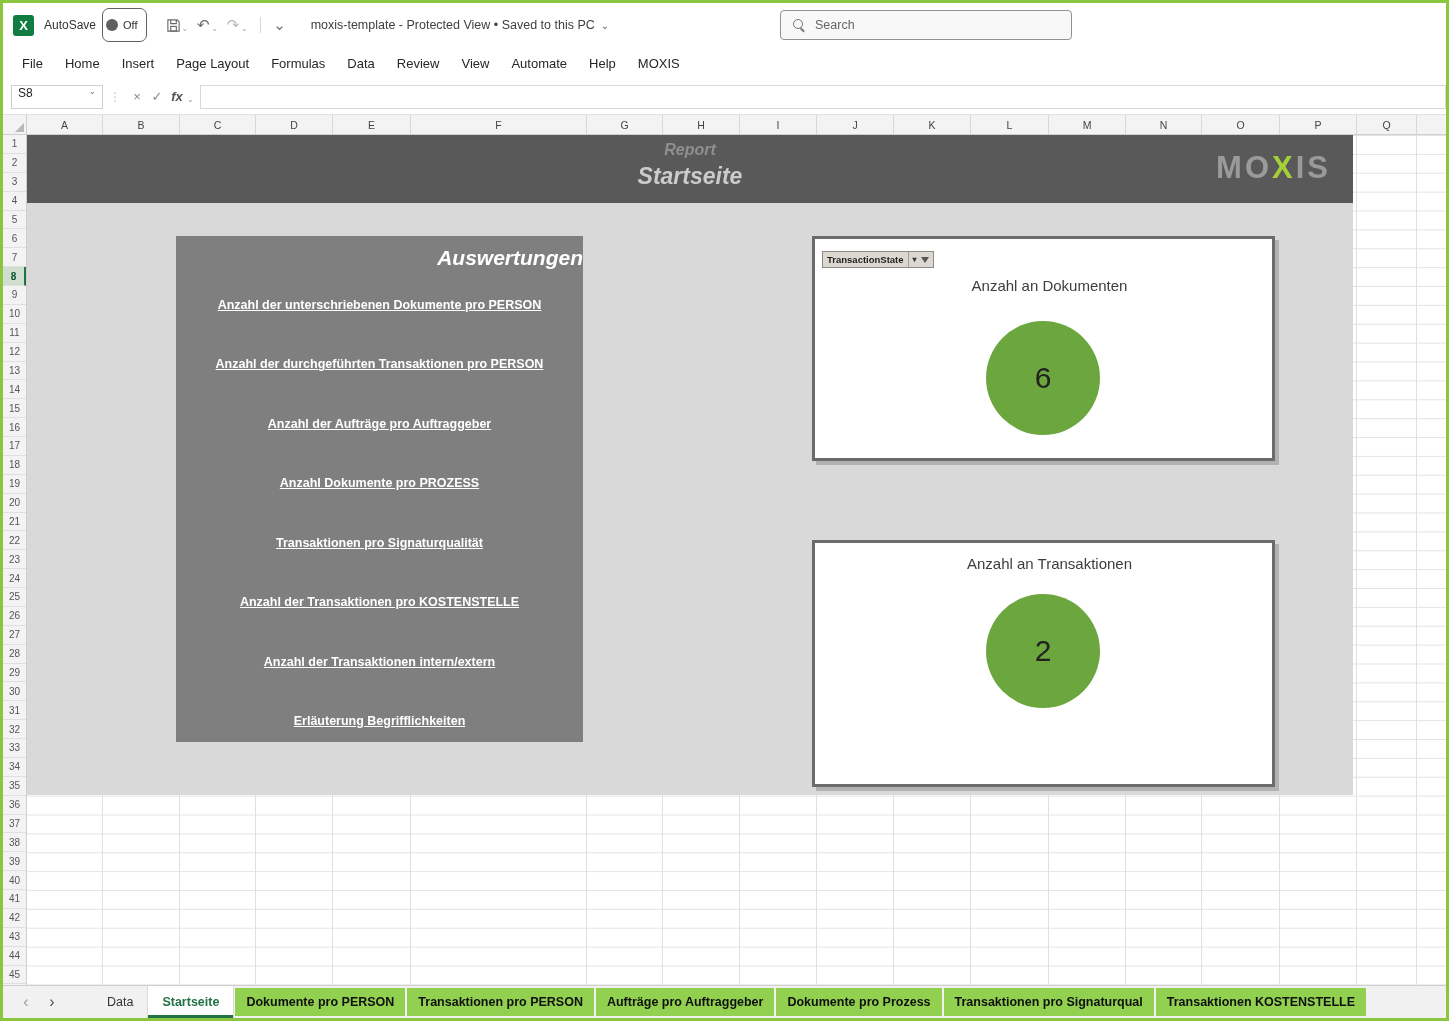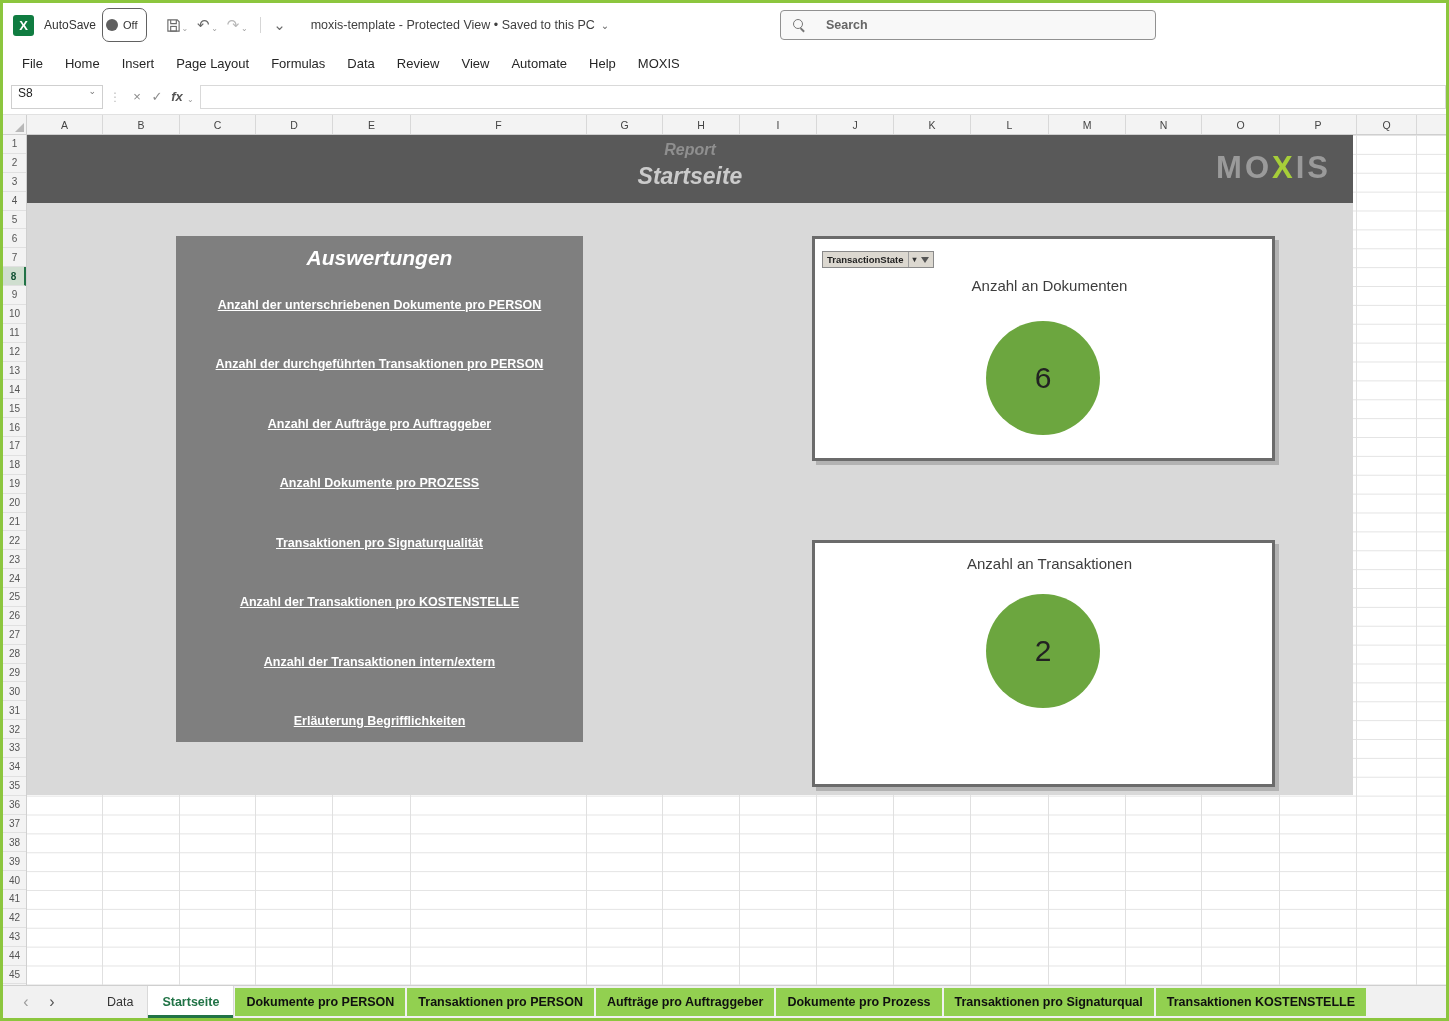--- a/index.html
+++ b/index.html
@@ -19,22 +19,22 @@
   .knob{width:12px;height:12px;border-radius:50%;background:#5f5f5f;}
   .toggle-state{font-size:11px;color:#333;}
   .qat{display:flex;align-items:center;}
   .qat-btn{min-width:22px;height:24px;display:flex;align-items:center;justify-content:center;
     font-size:15px;color:#6a6a6a;cursor:pointer;}
   .qat-btn.dim{color:#b8b8b8;}
   .mini-caret{font-size:8px;color:#a0a0a0;margin:6px 4px 0 -3px;}
   .qat-sep{width:1px;height:16px;background:#d6d6d6;margin:0 8px;}
   .doc-title{font-size:12.5px;color:#404040;margin-left:20px;display:flex;align-items:center;gap:6px;cursor:pointer;}
   .doc-caret{font-size:10px;color:#666;}
-  .search-box{position:absolute;left:777px;top:7px;width:376px;height:30px;border:1px solid #919191;
-    border-radius:4px;background:#f8f8f8;display:flex;align-items:center;padding:0 12px;gap:20px;cursor:text;font-weight:bold;}
+  .search-box{position:absolute;left:777px;top:7px;width:292px;height:30px;border:1px solid #919191;
+    border-radius:4px;background:#f8f8f8;display:flex;align-items:center;padding:0 12px;gap:9px;cursor:text;}
   .search-glyph{width:13px;height:13px;position:relative;flex:0 0 auto;}
   .search-glyph::before{content:"";position:absolute;width:8px;height:8px;border:1.5px solid #777;border-radius:50%;left:0;top:0;}
   .search-glyph::after{content:"";position:absolute;width:5px;height:1.5px;background:#777;transform:rotate(45deg);left:7px;top:10px;}
   .search-text{font-size:12.5px;color:#666;}
 
   
   .menubar{height:32px;flex:0 0 auto;display:flex;align-items:center;padding:0 8px;background:#fff;}
   .menu-item{font-size:13px;color:#262626;padding:0 11px;height:100%;display:flex;align-items:center;cursor:pointer;}
 
   
@@ -81,21 +81,21 @@
   .xt-sub{font-size:6.5px;letter-spacing:2.2px;color:#9aa478;margin-top:0;}
   .band-center{position:absolute;left:0;right:0;top:4px;text-align:center;font-style:italic;font-weight:bold;}
   .report-label{font-size:16px;color:#8f8f8f;line-height:22px;}
   .page-title{font-size:23px;color:#cbcbcb;line-height:30px;}
   .moxis{position:absolute;right:22px;top:15px;font-size:31px;font-weight:bold;color:#9a9a9a;
     letter-spacing:3px;line-height:36px;}
   .moxis .mx{color:var(--logo-green,#A6CE39);}
   .gray-bg{position:absolute;left:0;top:68px;width:1326px;height:592px;background:var(--sheet-bg-gray,#D9D9D9);}
 
   .panel{position:absolute;left:149px;top:101px;width:407px;height:506px;background:var(--panel-gray,#7F7F7F);}
-  .panel-title{text-align:center;font-style:italic;font-weight:bold;font-size:21px;color:#fff;padding-top:10px;}
+  .panel-title{text-align:right;font-style:italic;font-weight:bold;font-size:21px;color:#fff;padding-top:10px;}
   .panel-links{position:absolute;left:8px;right:8px;top:62px;bottom:14px;display:flex;
     flex-direction:column;justify-content:space-between;}
   .panel-link{text-align:center;font-size:12.5px;font-weight:bold;color:#fff;text-decoration:underline;cursor:pointer;}
 
   .card{position:absolute;left:785px;width:463px;background:#fff;border:3px solid var(--card-border-gray,#6B6B6B);
     box-shadow:4px 4px 0 rgba(130,130,130,0.45);}
   .card1{top:101px;height:225px;}
   .card2{top:405px;height:247px;}
   .card-title{position:absolute;left:0;right:0;text-align:center;font-size:15px;color:#3d3d3d;padding-left:12px;}
   .card1 .card-title{top:38px;}

